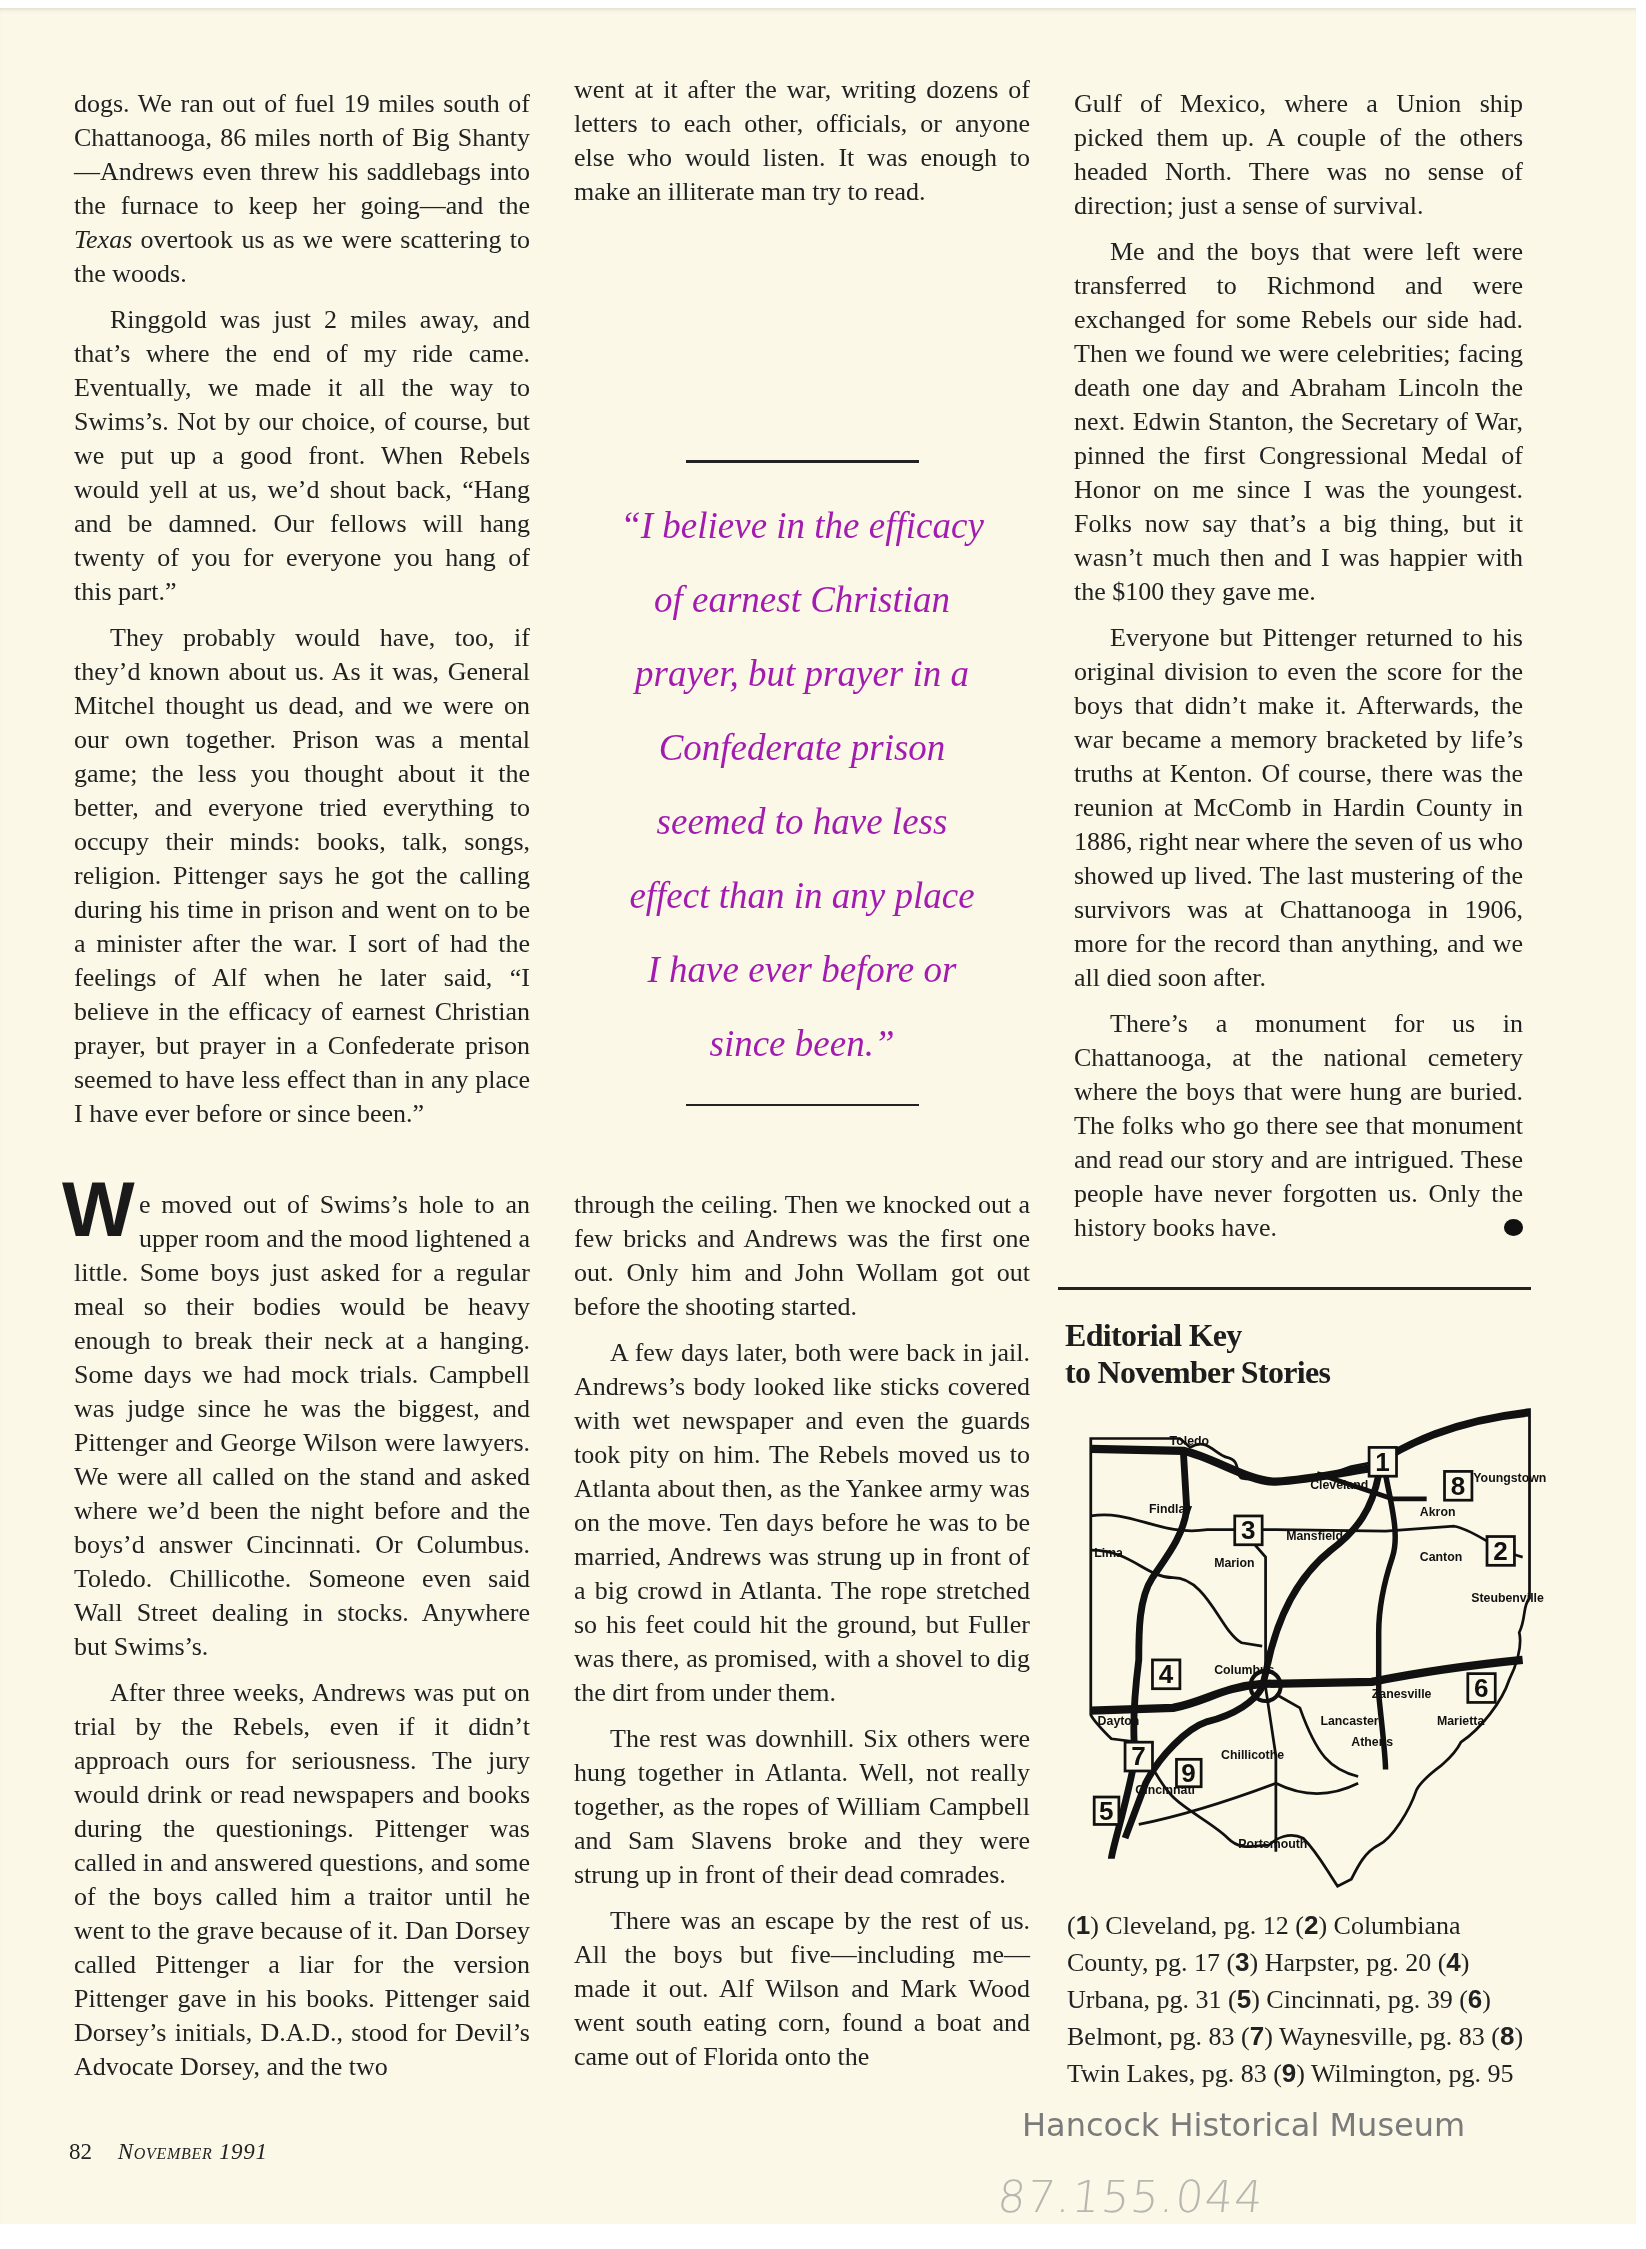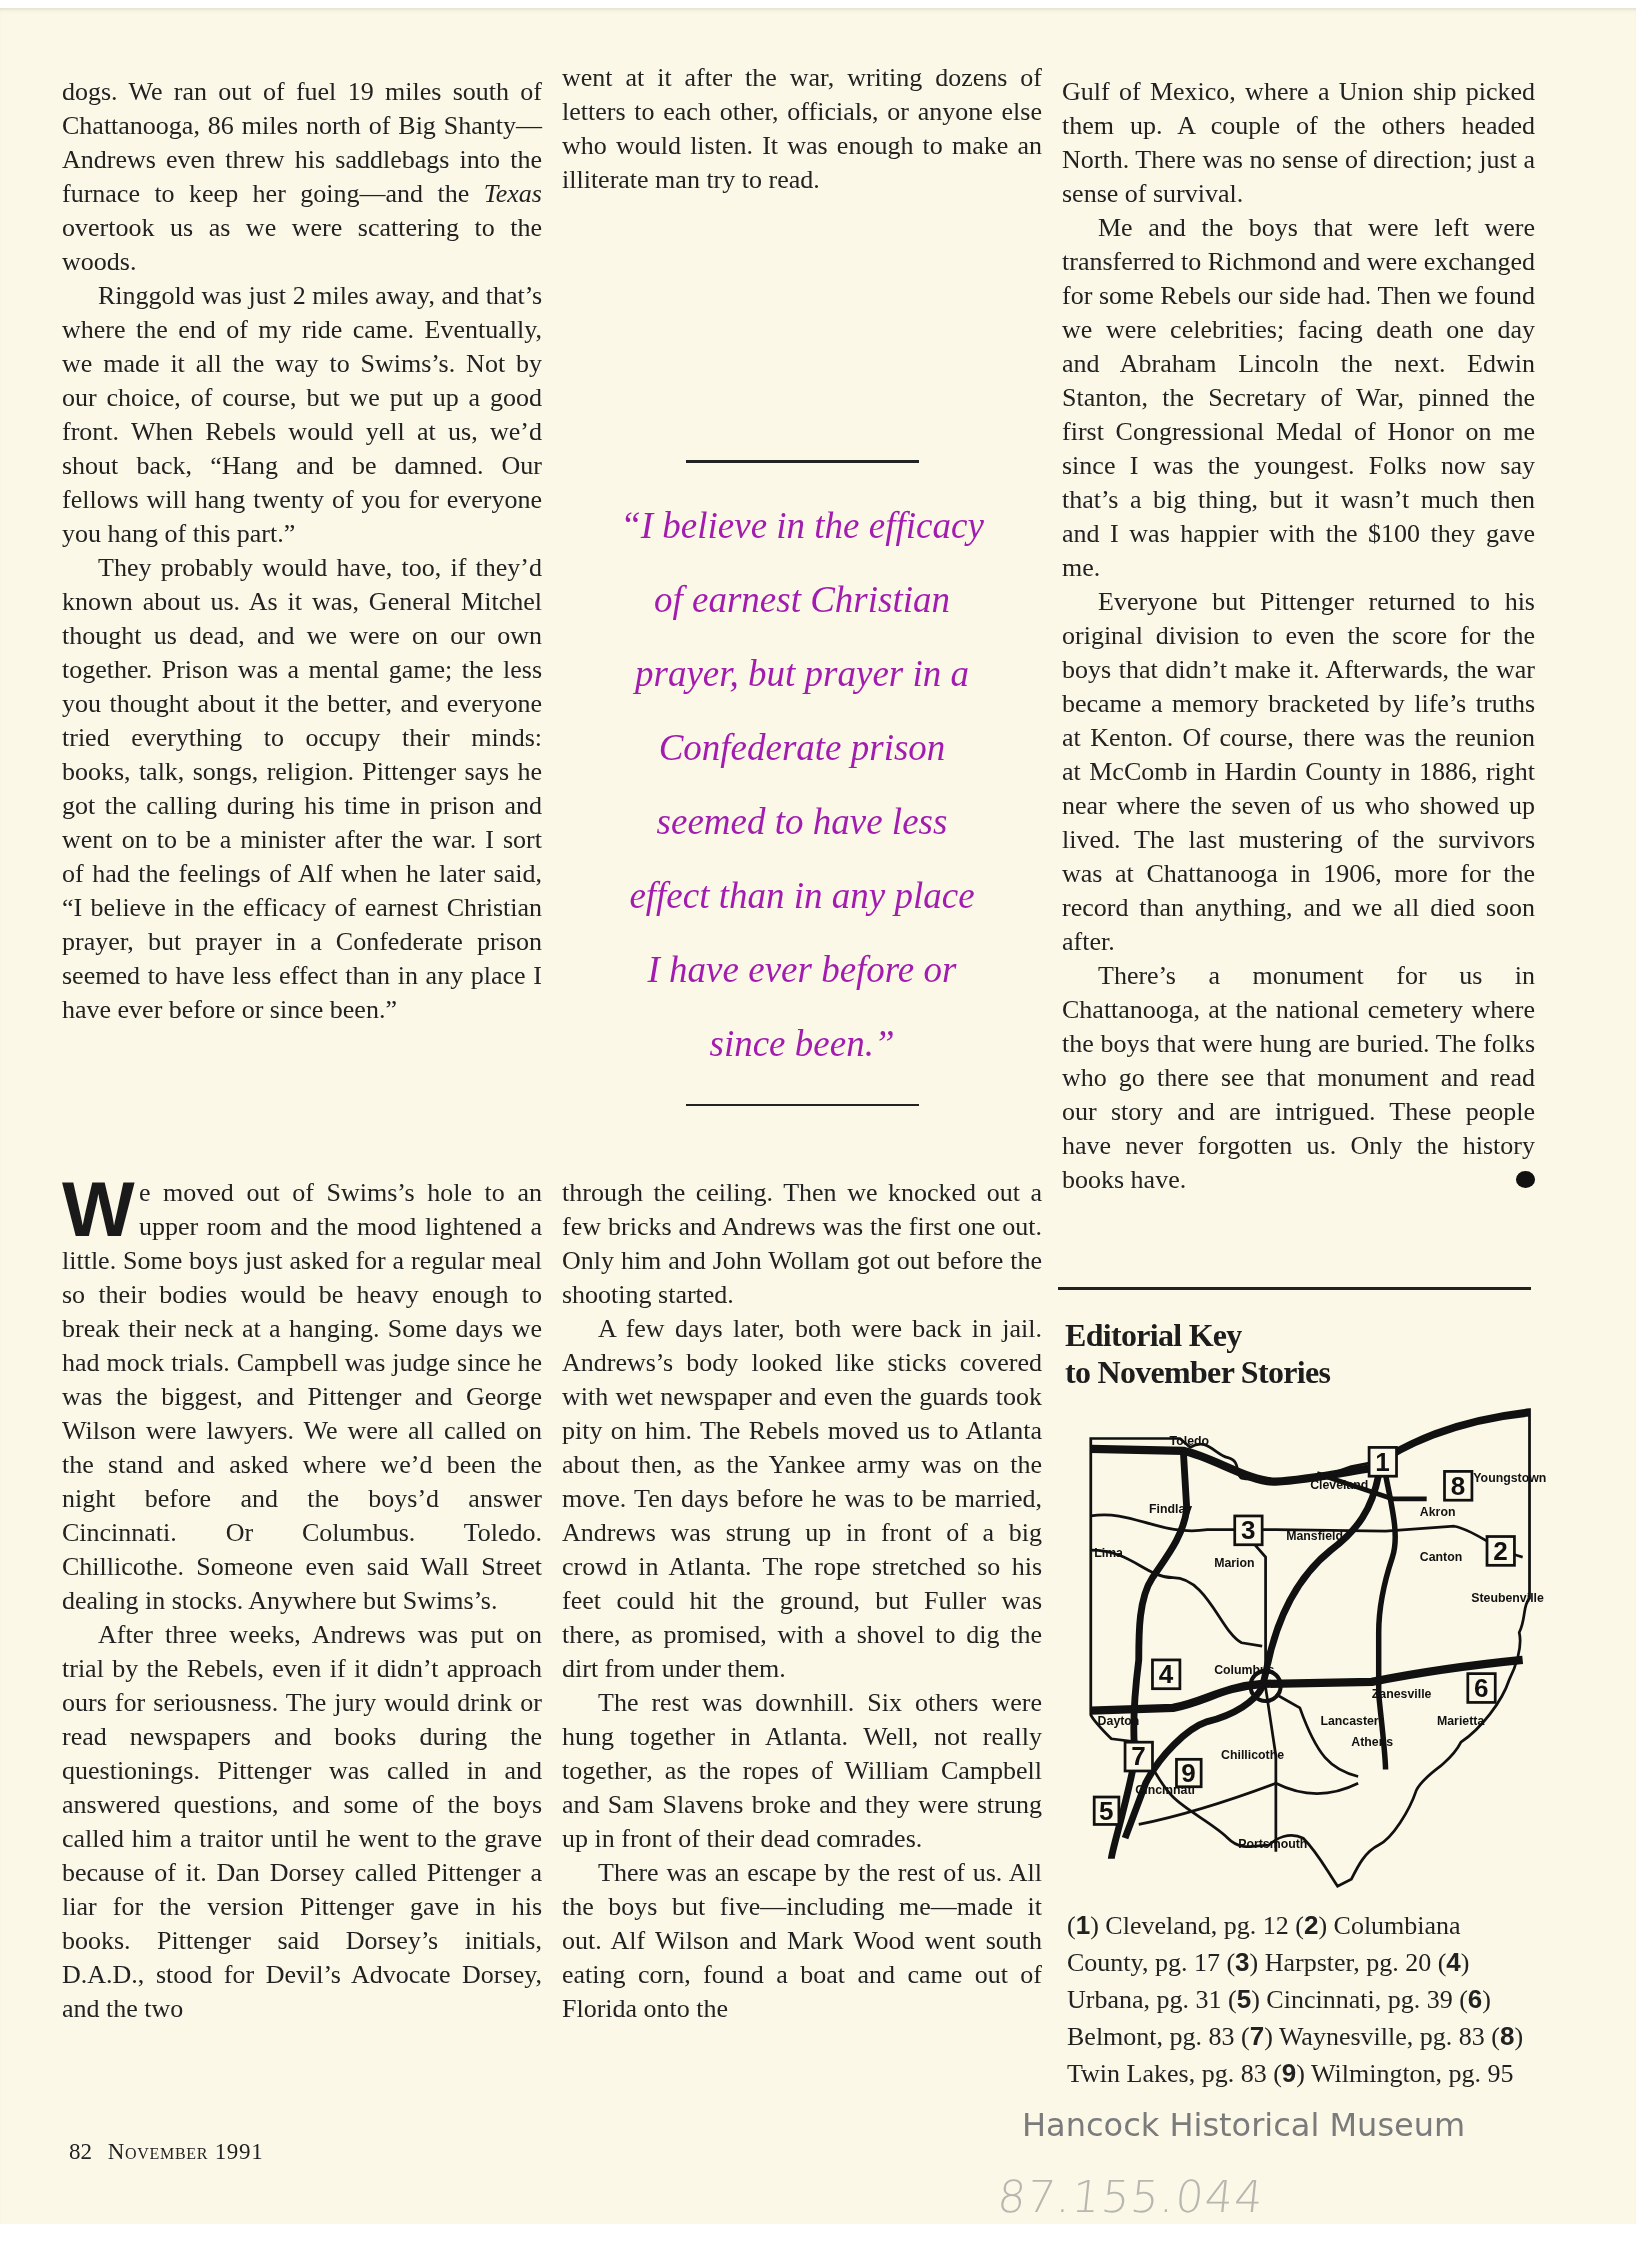--- a/index.html
+++ b/index.html
@@ -12,21 +12,21 @@
   .paper {
     position: absolute; left: 0; top: 8.2px; width: 1636px; height: 2216px;
     background: #fbf8e8;
     box-shadow: inset 0 4.1px 5.5px -4.1px rgba(120,110,80,0.35);
   }
   .col {
     position: absolute; width: 480px;
     font-size: 26px; line-height: 34px; text-align: justify;
     hyphens: manual;
   }
-  .col p { margin: 0; text-indent: 0; }
+  .col p { margin: 12px; text-indent: 0; }
   .col p.ind { text-indent: 36px; }
   .col1 { left: 62px; top: 75px; }
   .col1b { left: 62px; top: 1176px; }
   .col2 { left: 562px; top: 61px; }
   .col2b { left: 562px; top: 1176px; }
   .col3 { left: 1062px; top: 75px; width: 473px; }
   .dropcap {
     float: left; font-family: "Liberation Sans", "DejaVu Sans", sans-serif;
     font-weight: 900; font-size: 77px; line-height: 59px; margin: 4.1px 6.9px 0 0;
     letter-spacing: -2.7px; color: #1a1a1a;
@@ -53,21 +53,21 @@
   .map svg { width: 100%; height: 100%; }
   .map text { font-family: "Liberation Sans", "DejaVu Sans", sans-serif; font-weight: bold; fill: #111; }
   .key-list {
     position: absolute; left: 1067px; top: 1907px; width: 480px;
     font-size: 26px; line-height: 36px; color: #222;
   }
   .key-list b { font-family: "Liberation Sans", "DejaVu Sans", sans-serif; font-weight: 900; }
   .footer {
     position: absolute; left: 69px; top: 2139px; font-size: 23px; color: #222;
   }
-  .footer .month { font-variant: small-caps; letter-spacing: 0.7px; margin-left: 10px; }
+  .footer .month { font-variant: small-caps; letter-spacing: 0.7px; margin-left: 20px; font-style: italic; }
   .watermark {
     position: absolute; left: 1022px; top: 2106px;
     font-family: "DejaVu Sans", sans-serif; font-size: 32px; color: #7b7b7b;
   }
   .accession {
     position: absolute; left: 998px; top: 2171px;
     font-family: "DejaVu Sans", sans-serif; font-size: 44px; color: #b7b7b0;
     font-weight: 200; letter-spacing: 1.4px; transform: skewX(-6deg);
   }
 </style>

